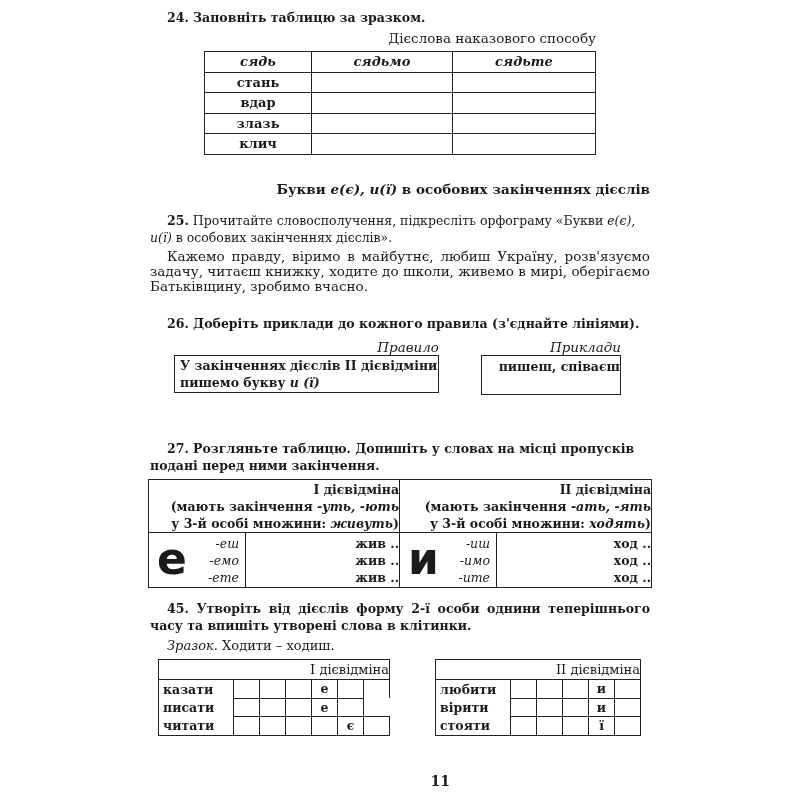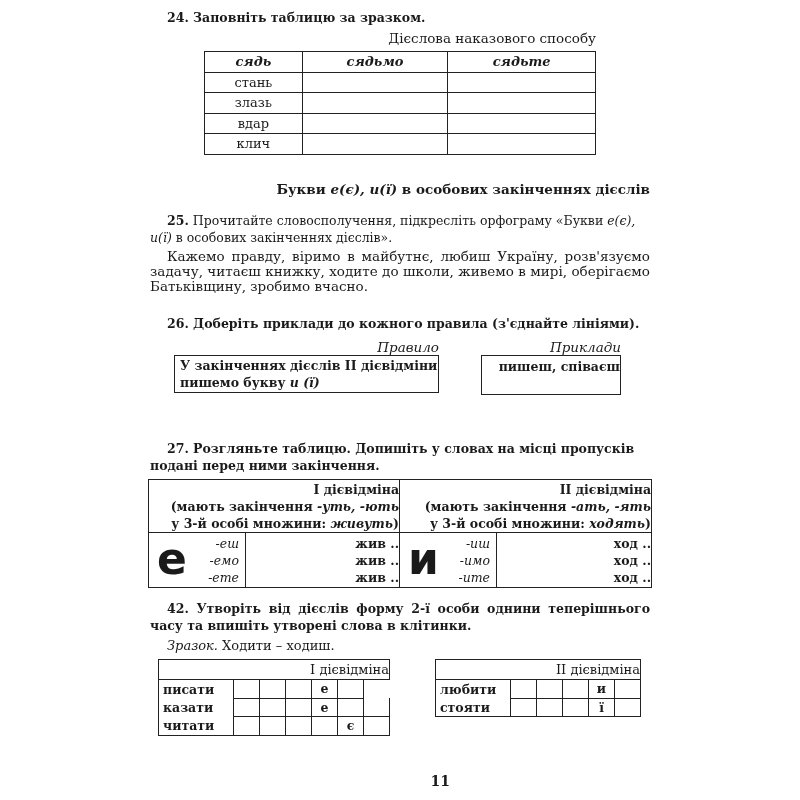--- a/index.html
+++ b/index.html
@@ -8,21 +8,21 @@
   .abs { position: absolute; }
   .bold { font-weight: bold; }
   .ital { font-style: italic; }
   .task { font-size: 12.5px; line-height: 18px; font-weight: bold; }
   .center { text-align: right; }
   table { border-collapse: collapse; }
   td, th { border: 1.4px solid #222; padding: 0; }
 
   
   #t24 { left: 204px; top: 51px; width: 392px; font-size: 13px; }
-  #t24 td { height: 19.5px; text-align: center; font-weight: normal; }
+  #t24 td { height: 19.5px; text-align: center; font-weight: bold; }
   #t24 .hdr td { font-style: italic; font-weight: bold; }
 
   
   .boxcol td { font-size: 12.5px; font-weight: bold; line-height: 17px; }
 
   
   #t27 { left: 148px; top: 479px; width: 504px; font-size: 12.5px; }
   #t27 td { font-weight: bold; }
   .endings { font-style: italic; font-weight: normal; line-height: 17px; text-align: right; padding-right: 6px; font-size: 12.5px; }
   .bigletter { font-size: 44px; font-weight: bold; font-family: "DejaVu Sans", sans-serif; line-height: 44px; }
@@ -47,26 +47,26 @@
     <td>сядь</td>
     <td>сядьмо</td>
     <td>сядьте</td>
   </tr>
   <tr>
     <td>стань</td>
     <td></td>
     <td></td>
   </tr>
   <tr>
+    <td>вдар</td>
+    <td></td>
+    <td></td>
+  </tr>
+  <tr>
     <td>злазь</td>
-    <td></td>
-    <td></td>
-  </tr>
-  <tr>
-    <td>вдар</td>
     <td></td>
     <td></td>
   </tr>
   <tr>
     <td>клич</td>
     <td></td>
     <td></td>
   </tr>
 </tbody>
   </table>
@@ -151,49 +151,49 @@
     <td class="center" style="line-height:17px;">
       <div>ход ..</div>
       <div>ход ..</div>
       <div>ход ..</div>
     </td>
   </tr>
 </tbody>
   </table>
 
 <div class="abs" style="left:150px; top:600px; width:500px; font-size:12.5px; line-height:17px; font-weight:bold; text-indent:17px; text-align:justify;">
-  <span>42.</span>
+  <span>45.</span>
   <span>Утворіть від дієслів форму 2-ї особи однини теперішнього часу та впишіть утворені слова в клітинки.</span>
 </div>
 <div class="abs" style="left:167px; top:638px; font-size:13px;">
   <span class="ital">Зразок.</span><span> Ходити – ходиш.</span>
 </div>
 
 <table class="abs grid28" style="left:158px; top:659px;">
   <tbody>
       <tr>
     <td colspan="7" class="center" style="font-weight:normal; font-size:13px; height:19px;">І дієвідміна</td>
   </tr>
   <tr class="body">
+    <td class="lbl">казати</td>
+    <td class="cell"></td>
+    <td class="cell"></td>
+    <td class="cell"></td>
+    <td class="cell">е</td>
+    <td class="cell"></td>
+    <td style="border:none; border-right:1.4px solid #222;"></td>
+  </tr>
+  <tr class="body">
     <td class="lbl" style="width:70px;">писати</td>
     <td class="cell"></td>
     <td class="cell"></td>
     <td class="cell"></td>
     <td class="cell">е</td>
     <td class="cell"></td>
     <td style="border:none; border-top:none; width:25px;"></td>
-  </tr>
-  <tr class="body">
-    <td class="lbl">казати</td>
-    <td class="cell"></td>
-    <td class="cell"></td>
-    <td class="cell"></td>
-    <td class="cell">е</td>
-    <td class="cell"></td>
-    <td style="border:none; border-right:1.4px solid #222;"></td>
   </tr>
   <tr class="body">
     <td class="lbl" style="border-bottom:1.4px solid #222;">читати</td>
     <td class="cell"></td>
     <td class="cell"></td>
     <td class="cell"></td>
     <td class="cell"></td>
     <td class="cell">є</td>
     <td class="cell"></td>
   </tr>
@@ -207,20 +207,28 @@
   </tr>
   <tr class="body">
     <td class="lbl" style="width:70px;">любити</td>
     <td class="cell"></td>
     <td class="cell"></td>
     <td class="cell"></td>
     <td class="cell">и</td>
     <td class="cell"></td>
   </tr>
   <tr class="body">
+    <td class="lbl">вірити</td>
+    <td class="cell"></td>
+    <td class="cell"></td>
+    <td class="cell"></td>
+    <td class="cell">и</td>
+    <td class="cell"></td>
+  </tr>
+  <tr class="body">
     <td class="lbl" style="border-bottom:1.4px solid #222;">стояти</td>
     <td class="cell"></td>
     <td class="cell"></td>
     <td class="cell"></td>
     <td class="cell">ї</td>
     <td class="cell"></td>
   </tr>
 </tbody>
   </table>
 

